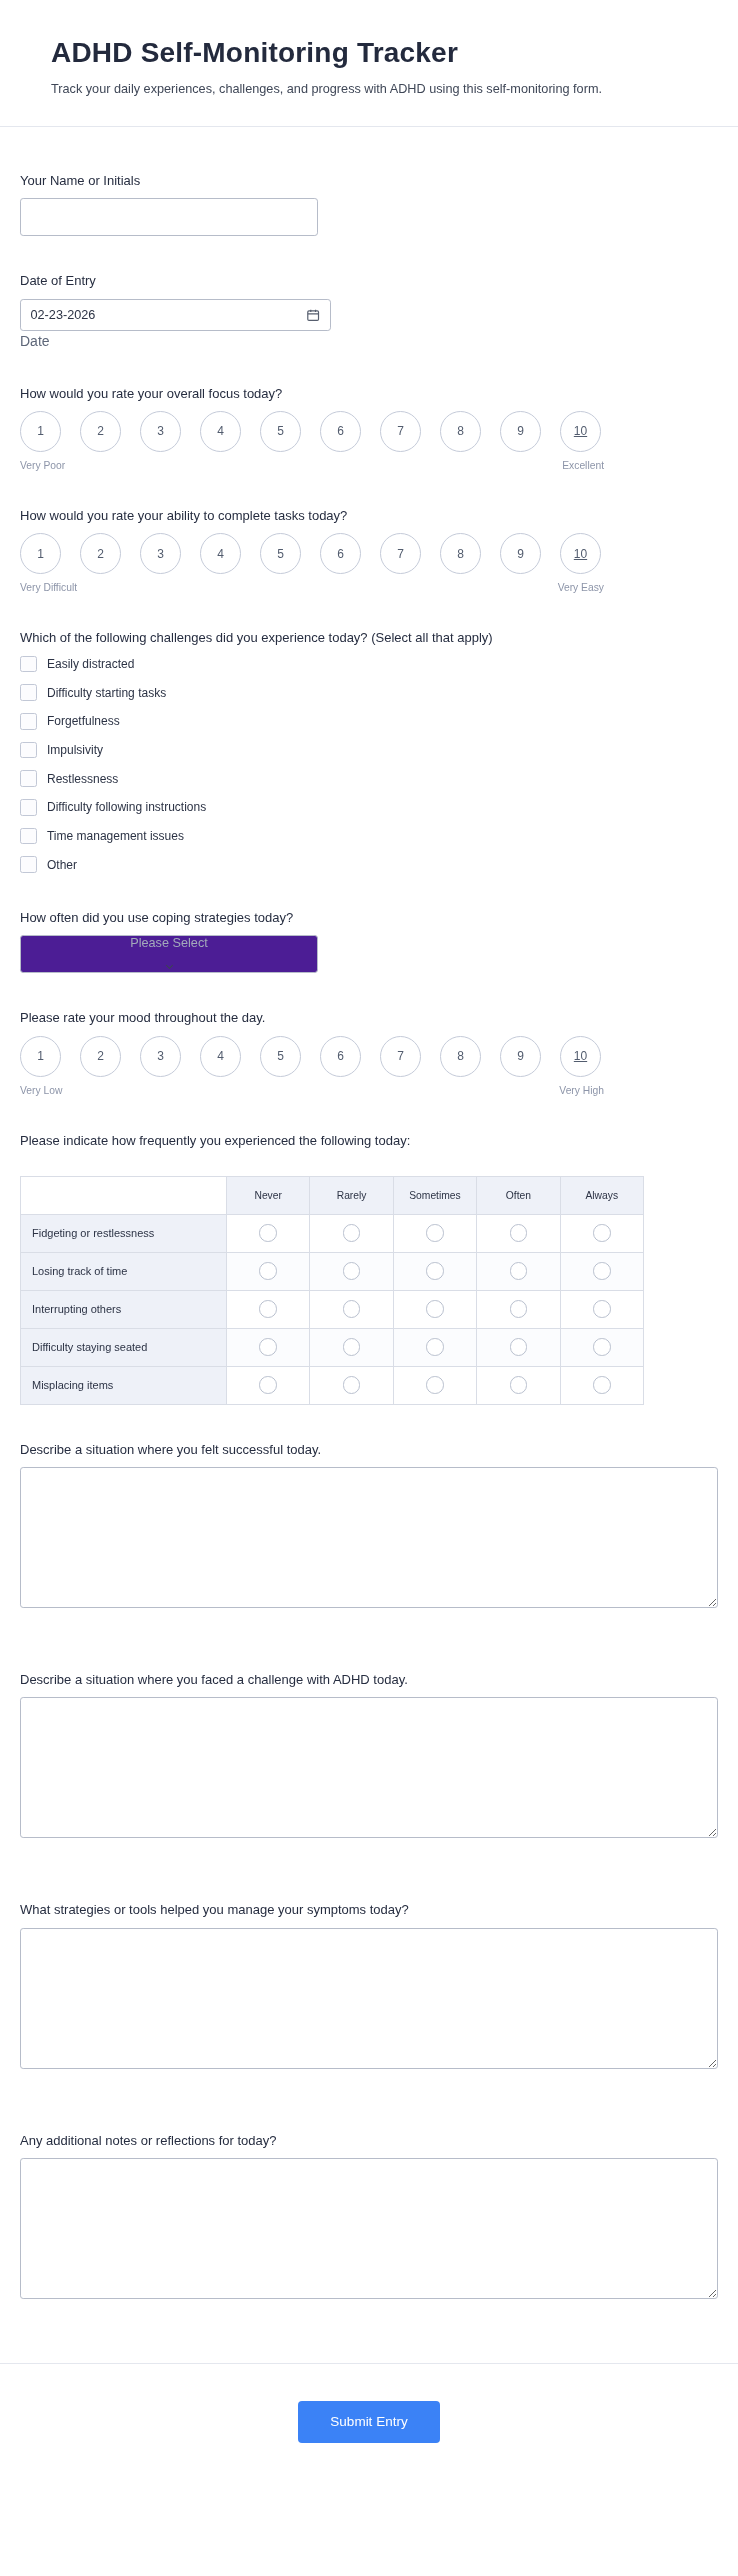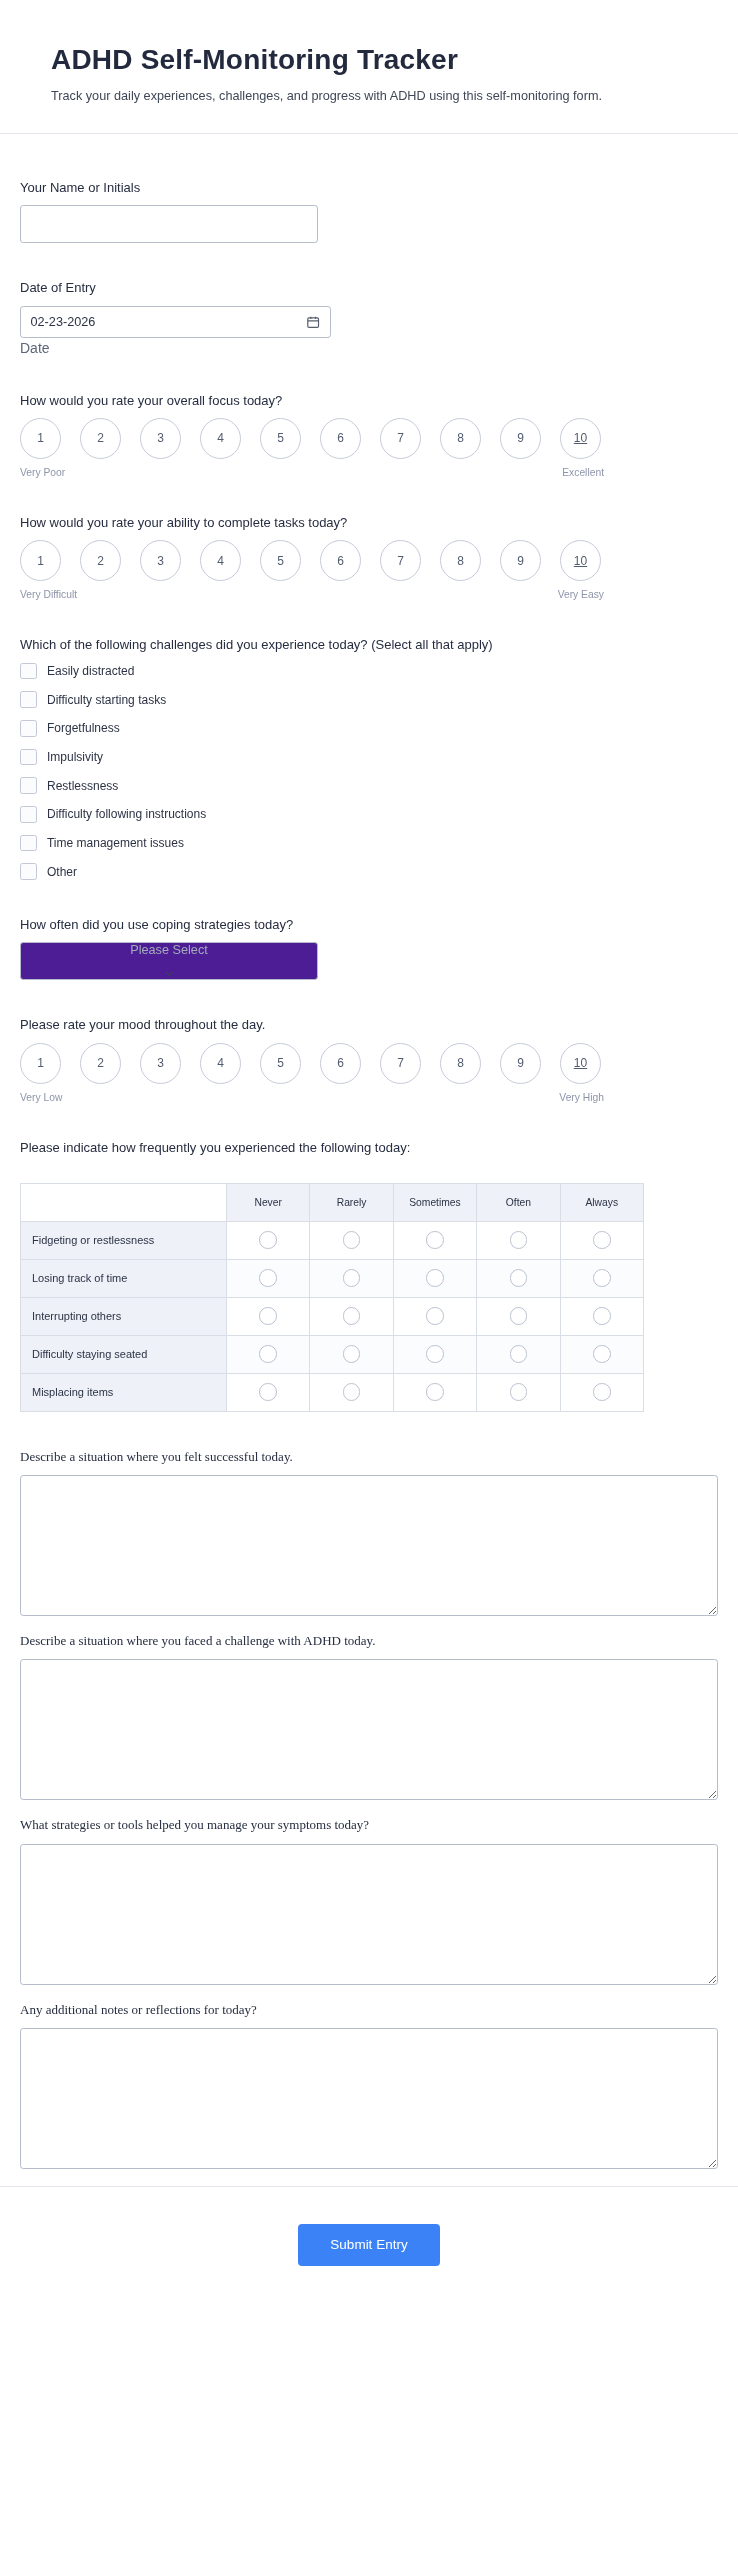--- a/index.html
+++ b/index.html
@@ -1,20 +1,20 @@
 <!DOCTYPE html>
 <html style="font-size:12.7px"><head>
 <meta charset="utf-8">
 <style>
   * { box-sizing: border-box; }
   html, body { margin: 0; padding: 0; background: #fff; }
   body { font-family: "Liberation Sans", sans-serif; color: #2c3345; }
   .page { width: 738px; min-height: 2576px; margin: 0 auto; background: #fff; }
 
-  .form-header { padding: 37px 51px 27px; margin-top: 7px; }
+  .form-header { padding: 37px 51px 27px; }
   .form-title { margin: 0; font-size: 28px; font-weight: 700; color: #232a3d; letter-spacing: 0.2px; }
   .form-subtitle { margin: 11px 0 0; font-size: 12.7px; line-height: 1.5; color: #3f4757; max-width: 556px; }
   .divider { border: none; border-top: 0.8px solid #e4e7ee; margin: 0; }
 
   .form-body { padding: 46px 20px 0; }
   .q { margin-bottom: 37px; }
   .q-label { font-size: 13px; font-weight: 500; color: #262d40; margin-bottom: 10.3px; }
 
   .text-input { width: 298px; height: 38px; border: 0.8px solid #b6bcc9; border-radius: 3.2px;
     font: inherit; font-size: 12.7px; padding: 0 9.5px; color: #2c3345; background: #fff; outline: none; }
@@ -49,21 +49,21 @@
   .matrix th, .matrix td { border: 0.8px solid #d9dde6; height: 38px; text-align: center; padding: 0; }
   .matrix thead th { background: #eef1f8; font-size: 10.3px; font-weight: 400; color: #2c3345; }
   .matrix th.corner { background: #fff; }
   .matrix td.row-label { background: #eef1f8; text-align: left; padding: 0 11px; font-size: 11px; color: #2c3345; }
   .matrix tbody tr:nth-child(even) td:not(.row-label) { background: #fbfcfe; }
   .radio { display: inline-block; width: 17.5px; height: 17.5px; border-radius: 50%;
     border: 0.8px solid #bac1cf; background: #fff; cursor: pointer; vertical-align: middle; }
 
   .textarea { display: block; width: 100%; height: 141px; border: 0.8px solid #b6bcc9; border-radius: 3.2px;
     resize: vertical; font: inherit; font-size: 12px; padding: 8px 9.5px; color: #2c3345; outline: none; }
-  .q-area { margin-bottom: 17px; font-family: Liberation Serif, serif; }
+  .q-area { margin-bottom: 64px; }
 
   .submit-bar { border-top: 0.8px solid #e4e7ee; margin-top: 9.5px; padding: 37px 0 59px; text-align: center; }
   .submit-btn { display: inline-block; background: #3b82f6; color: #fff; border: none; border-radius: 4px;
     font-family: inherit; font-size: 13.5px; font-weight: 500; padding: 13.5px 32px; cursor: pointer; }
 </style>
 </head>
 <body>
 
 <div class="page">
 

